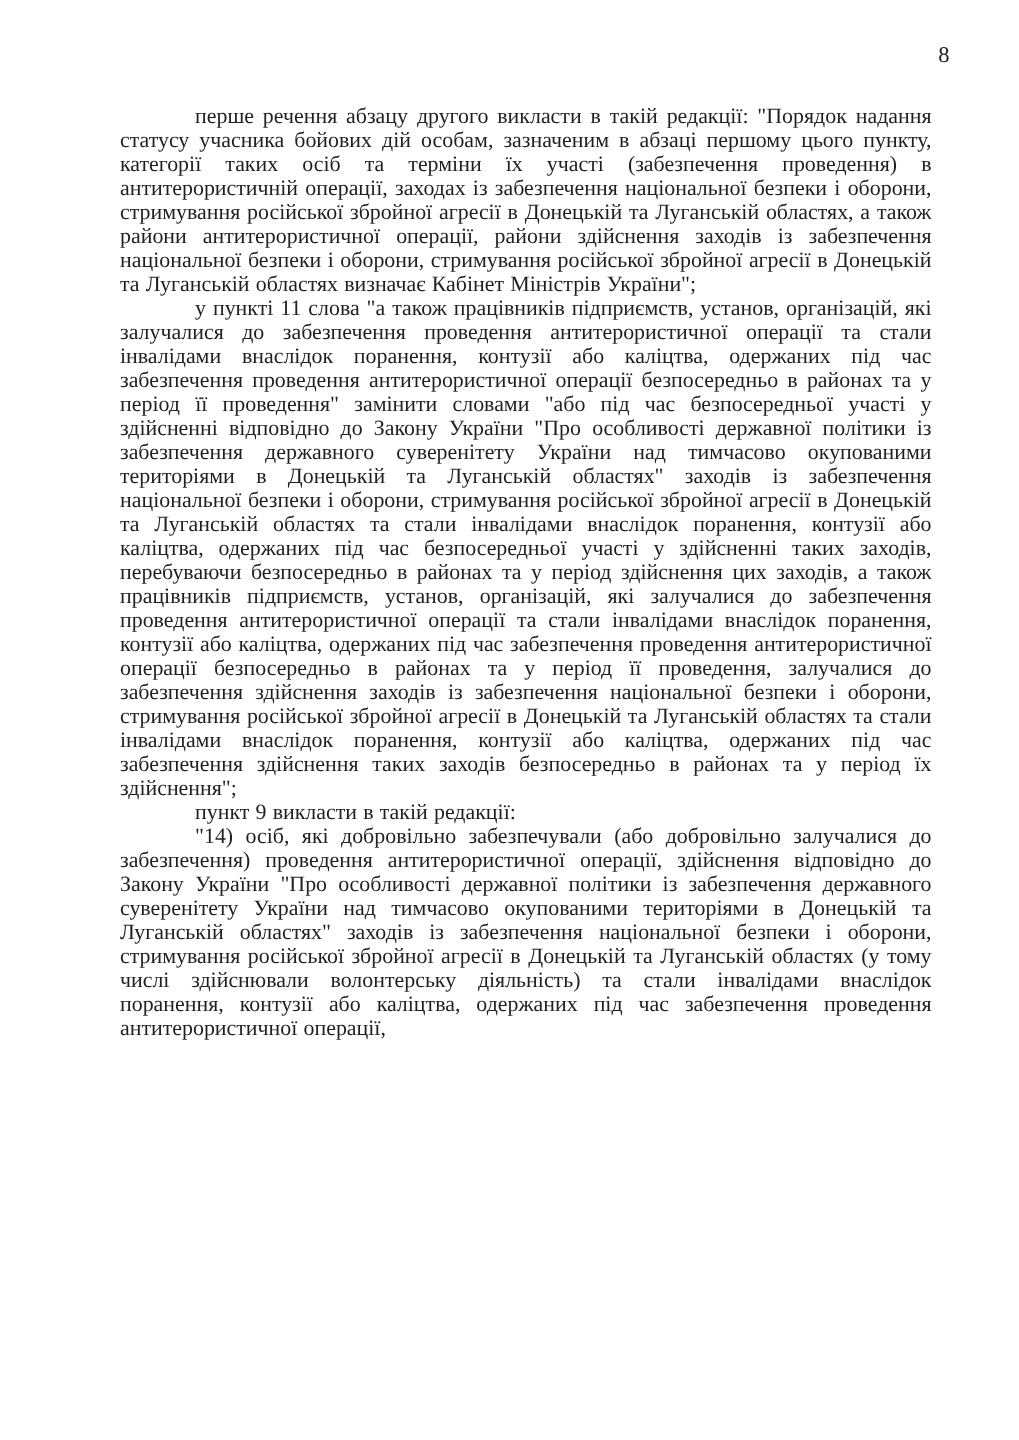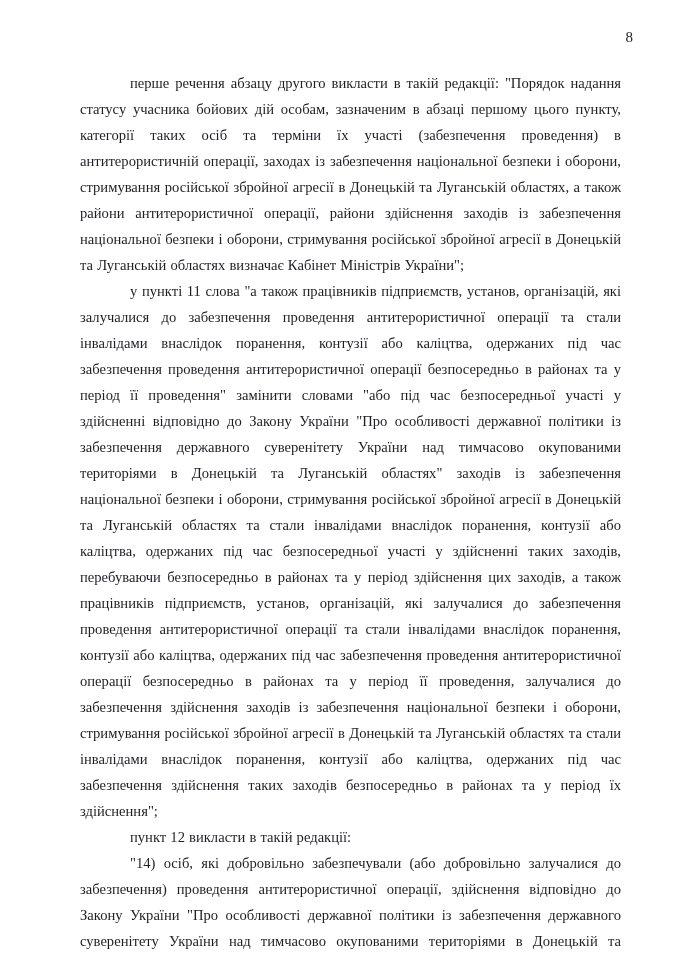--- a/index.html
+++ b/index.html
@@ -26,21 +26,21 @@
   }
   .doc-body {
     position: absolute;
     top: 70px;
     left: 80px;
     width: 541px;
   }
   .doc-body p {
     margin: 0;
     font-size: 14.6px;
-    line-height: 26px;
+    line-height: 16px;
     text-align: justify;
     text-indent: 50px;
     word-spacing: 0.5px;
   }
   .gap-before {
     margin-top: 22px !important;
   }
 </style>
 </head>
 <body>
@@ -49,19 +49,19 @@
 
   <div class="page-number">8</div>
 
   <div class="doc-body">
 
     <p>перше речення абзацу другого викласти в такій редакції: "Порядок надання статусу учасника бойових дій особам, зазначеним в абзаці першому цього пункту, категорії таких осіб та терміни їх участі (забезпечення проведення) в антитерористичній операції, заходах із забезпечення національної безпеки і оборони, стримування російської збройної агресії в Донецькій та Луганській областях, а також райони антитерористичної операції, райони здійснення заходів із забезпечення національної безпеки і оборони, стримування російської збройної агресії в Донецькій та Луганській областях визначає Кабінет Міністрів України";</p>
 
 
     <p>у пункті 11 слова "а також працівників підприємств, установ, організацій, які залучалися до забезпечення проведення антитерористичної операції та стали інвалідами внаслідок поранення, контузії або каліцтва, одержаних під час забезпечення проведення антитерористичної операції безпосередньо в районах та у період її проведення" замінити словами "або під час безпосередньої участі у здійсненні відповідно до Закону України "Про особливості державної політики із забезпечення державного суверенітету України над тимчасово окупованими територіями в Донецькій та Луганській областях" заходів із забезпечення національної безпеки і оборони, стримування російської збройної агресії в Донецькій та Луганській областях та стали інвалідами внаслідок поранення, контузії або каліцтва, одержаних під час безпосередньої участі у здійсненні таких заходів, перебуваючи безпосередньо в районах та у період здійснення цих заходів, а також працівників підприємств, установ, організацій, які залучалися до забезпечення проведення антитерористичної операції та стали інвалідами внаслідок поранення, контузії або каліцтва, одержаних під час забезпечення проведення антитерористичної операції безпосередньо в районах та у період її проведення, залучалися до забезпечення здійснення заходів із забезпечення національної безпеки і оборони, стримування російської збройної агресії в Донецькій та Луганській областях та стали інвалідами внаслідок поранення, контузії або каліцтва, одержаних під час забезпечення здійснення таких заходів безпосередньо в районах та у період їх здійснення";</p>
 
-    <p>пункт 12 викласти в такій редакції:</p>
+    <p>пункт 9 викласти в такій редакції:</p>
 
     <p>"14) осіб, які добровільно забезпечували (або добровільно залучалися до забезпечення) проведення антитерористичної операції, здійснення відповідно до Закону України "Про особливості державної політики із забезпечення державного суверенітету України над тимчасово окупованими територіями в Донецькій та Луганській областях" заходів із забезпечення національної безпеки і оборони, стримування російської збройної агресії в Донецькій та Луганській областях (у тому числі здійснювали волонтерську діяльність) та стали інвалідами внаслідок поранення, контузії або каліцтва, одержаних під час забезпечення проведення антитерористичної операції,</p>
 
   </div>
 
 </div>
 
 </body></html>

